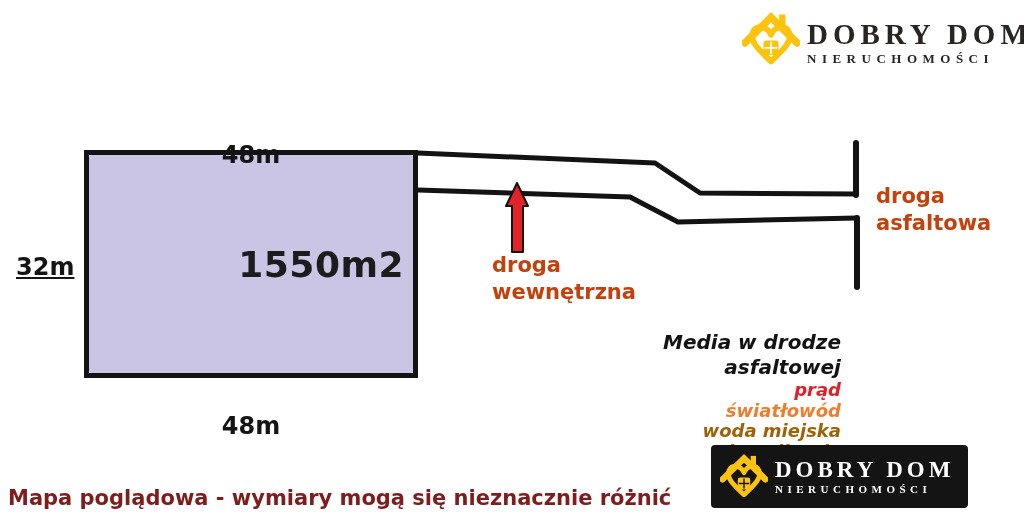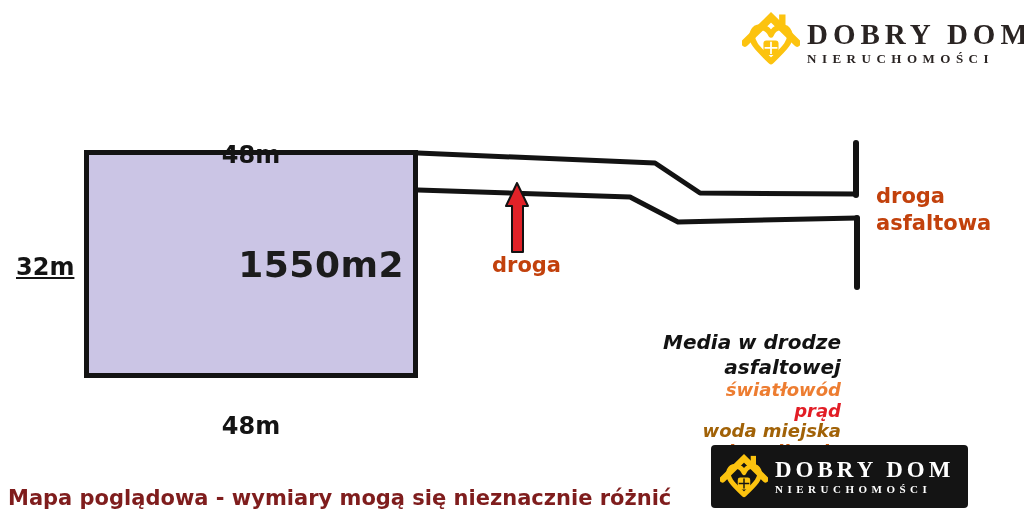--- a/index.html
+++ b/index.html
@@ -74,31 +74,32 @@
   <svg class="roads-svg" width="1024" height="528" viewBox="0 0 1024 528">
     <polyline points="418,153 655,163 700,193 856,194" fill="none" stroke="#131313" stroke-width="5" stroke-linecap="round" stroke-linejoin="round"></polyline>
     <polyline points="418,190 630,197 678,222 857,218" fill="none" stroke="#131313" stroke-width="5" stroke-linecap="round" stroke-linejoin="round"></polyline>
     <line x1="856" y1="143" x2="856" y2="195" stroke="#131313" stroke-width="6" stroke-linecap="round"></line>
     <line x1="857" y1="218" x2="857" y2="287" stroke="#131313" stroke-width="6" stroke-linecap="round"></line>
     <polygon points="517,183 506,206 512,206 512,252 523,252 523,206 528,206" stroke="#131313" stroke-width="2" stroke-linejoin="round" fill="#e12228"></polygon>
   </svg>
 
   <div class="road-label internal-road-label">
     <div>droga</div>
+    <div>wewnętrzna</div>
   </div>
   <div class="road-label asphalt-road-label">
     <div>droga</div>
     <div>asfaltowa</div>
   </div>
 
   <div class="legend">
     <div class="legend-title">Media w drodze</div>
     <div class="legend-title">asfaltowej</div>
+    <div class="legend-item" style="color: rgb(226, 29, 37);">prąd</div>
     <div class="legend-item" style="color: rgb(237, 125, 49);">światłowód</div>
-    <div class="legend-item" style="color: rgb(226, 29, 37);">prąd</div>
     <div class="legend-item" style="color: #a16207;">woda miejska</div>
     <div class="legend-item" style="color: rgb(197, 90, 17);">kanalizacja</div>
     <div class="legend-item" style="color: rgb(241, 227, 28);">gaz</div>
   </div>
 
   <div class="logo-top">
     <svg class="house" viewBox="0 0 100 100">
       <rect x="64" y="6" width="11" height="24" fill="#fcc30f"></rect>
       <path d="M5 55 L50 11 L95 55" fill="none" stroke="#fcc30f" stroke-width="13" stroke-linecap="round"></path>
       <path d="M50 41 C44 26 25 23 19 36 C12 51 27 65 50 87 C73 65 88 51 81 36 C75 23 56 26 50 41 Z" fill="none" stroke="#fcc30f" stroke-width="10" stroke-linejoin="round"></path>

